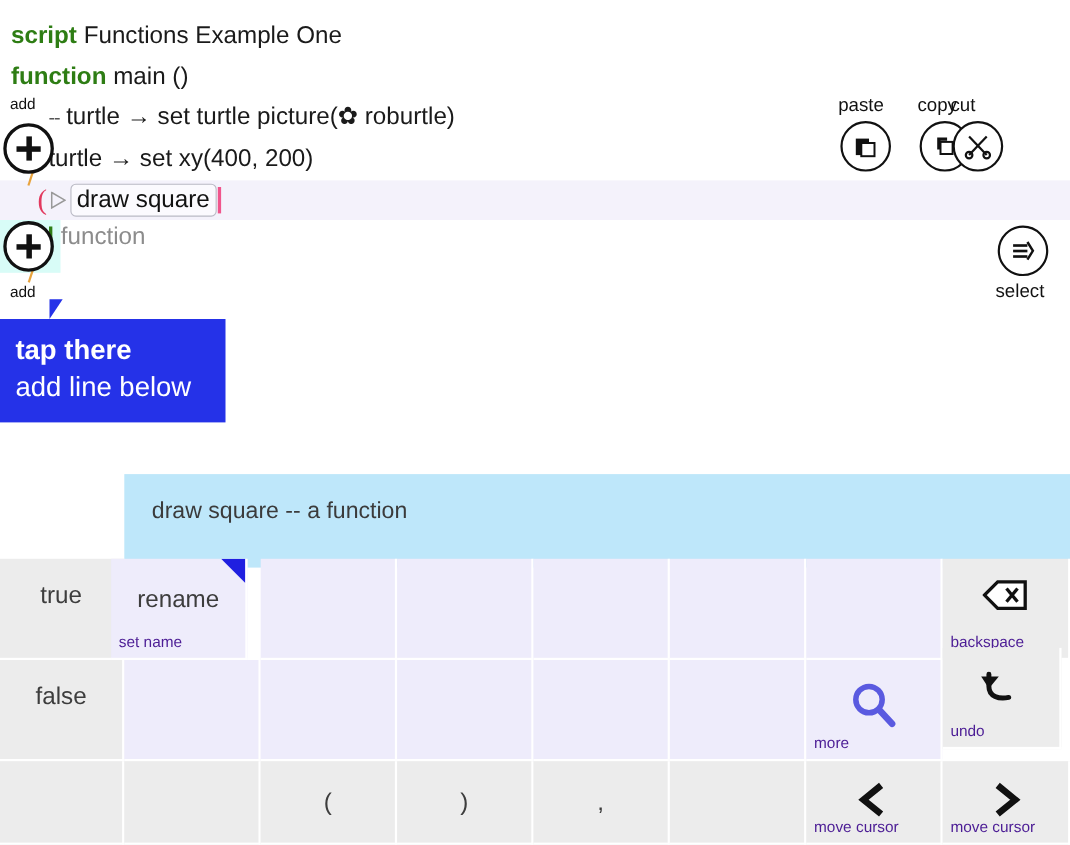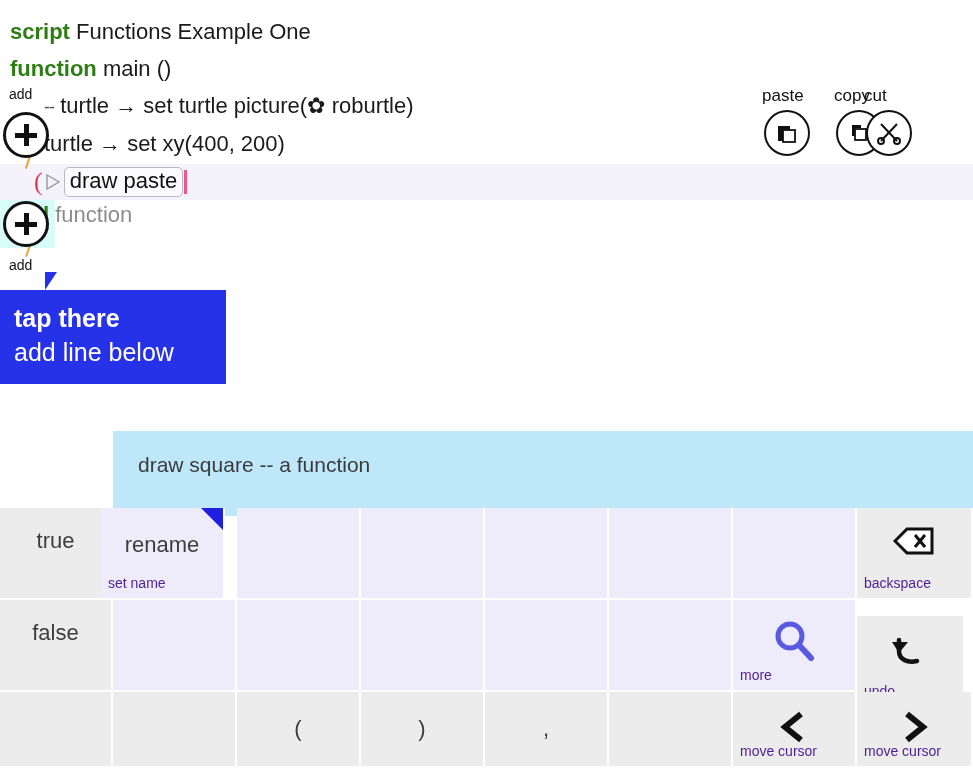--- a/index.html
+++ b/index.html
@@ -49,21 +49,21 @@
   .add2 { left:3px; top:201px; }
   .add-lab { position:absolute; font-size:14px; color:#111; }
   .add-lab1 { left:9px; top:86px; }
   .add-lab2 { left:9px; top:257px; }
   .add-tail { position:absolute; left:27px; top:155px; width:2px; height:14px;
               background:#e8a33d; transform:rotate(18deg); }
   .add-tail2{ position:absolute; left:27px; top:245px; width:2px; height:12px;
               background:#e8a33d; transform:rotate(18deg); }
 
   
-  .tooltip { position:absolute; left:0px; top:290px; width:226px; height:94px;
+  .tooltip { position:absolute; left:0px; top:290px; width:205px; height:94px;
              background:#2532e8; color:#fff; box-sizing:border-box; padding:12px 0 0 14px; }
   .tt-l1 { font-size:25px; font-weight:bold; line-height:33px; }
   .tt-l2 { font-size:25px; line-height:34px; }
   .tt-arrow { position:absolute; left:45px; top:272px; width:0;height:0;
               border-left:12px solid #2532e8; border-right:12px solid transparent;
               border-top:0; border-bottom:18px solid transparent; }
 
   
   .tool { position:absolute; text-align:left; }
   .tool .circ { width:46px; height:46px; border:2px solid #111; border-radius:50%;
@@ -121,21 +121,21 @@
     </div>
 
     <div class="line-selected"></div>
     <div class="sel-inner">
       <span class="red-brace">(</span>
       <span class="tri-play-o">
         <svg width="14" height="16" viewBox="0 0 14 16">
             <polygon points="1,1 13,8 1,15" fill="none" stroke="#999" stroke-width="1.4"></polygon>
           </svg>
       </span>
-      <span class="name-box">draw paste</span>
+      <span class="name-box">draw square</span>
       <span class="caret"></span>
     </div>
 
     <div class="end-hl"></div>
     <div class="line-end">
       <span class="end-kw">end</span>
       <span class="end-rest">function</span>
     </div>
 
     <div class="add-lab add-lab1">add</div>
@@ -177,20 +177,31 @@
       <div class="circ">
         <svg width="26" height="26" viewBox="0 0 26 26">
           <line x1="5" y1="4" x2="21" y2="21" stroke="#111" stroke-width="2"></line>
           <line x1="21" y1="4" x2="5" y2="21" stroke="#111" stroke-width="2"></line>
           <circle cx="5" cy="21" r="3" fill="none" stroke="#111" stroke-width="2"></circle>
           <circle cx="21" cy="21" r="3" fill="none" stroke="#111" stroke-width="2"></circle>
         </svg>
       </div>
     </div>
 
+    <div class="tool t-select">
+      <div class="circ">
+        <svg width="24" height="24" viewBox="0 0 24 24">
+          <rect x="3" y="6" width="13" height="2.4" fill="#111"></rect>
+          <rect x="3" y="11" width="13" height="2.4" fill="#111"></rect>
+          <rect x="3" y="16" width="13" height="2.4" fill="#111"></rect>
+          <path d="M16 4 L21 12 L16 20" fill="none" stroke="#111" stroke-width="2.2"></path>
+        </svg>
+      </div>
+      <div class="lab">select</div>
+    </div>
   </div>
 
   <div class="panel">
     <div class="hint-bar">
       <div class="hint-txt">draw square -- a function</div>
     </div>
     <div class="grid" id="grid">
         <div class="cell c-gray" style="left: 0px; top: 0px; width: 113px; height: 92px;">
           <div class="main big-lab" style="top: 20px;">true</div>
         </div>
@@ -220,21 +231,21 @@
         <div class="cell c-lav" style="left: 361px; top: 92px; width: 124px; height: 92px;"></div>
         <div class="cell c-lav" style="left: 485px; top: 92px; width: 124px; height: 92px;"></div>
         <div class="cell c-lav" style="left: 609px; top: 92px; width: 124px; height: 92px;"></div>
         <div class="cell c-lav" style="left: 733px; top: 92px; width: 124px; height: 92px;">
           <div class="glyph"><svg width="46" height="46" viewBox="0 0 46 46">
               <circle cx="19" cy="18" r="12" fill="none" stroke="#5a5ae0" stroke-width="5"></circle>
               <line x1="28" y1="27" x2="40" y2="40" stroke="#5a5ae0" stroke-width="6" stroke-linecap="round"></line>
             </svg></div>
           <div class="sub">more</div>
         </div>
-        <div class="cell c-gray" style="left: 857px; top: 108px; width: 108px; height: 92px; text-decoration: underline;">
+        <div class="cell c-gray" style="left: 857px; top: 81px; width: 108px; height: 92px; text-decoration: underline;">
           <div class="glyph"><svg width="38" height="34" viewBox="0 0 38 34">
               <path d="M8 6 L8 17 C8 26 17 29 26 27" fill="none" stroke="#111" stroke-width="4.5" stroke-linecap="round"></path>
               <path d="M8 19 L1 8 L17 8 Z" fill="#111"></path>
             </svg></div>
           <div class="sub">undo</div>
         </div>
         <div class="cell c-gray" style="left: 0px; top: 184px; width: 113px; height: 76px;"></div>
         <div class="cell c-gray" style="left: 113px; top: 184px; width: 124px; height: 76px;"></div>
         <div class="cell c-gray" style="left: 237px; top: 184px; width: 124px; height: 76px;">
           <div class="main">(</div>

